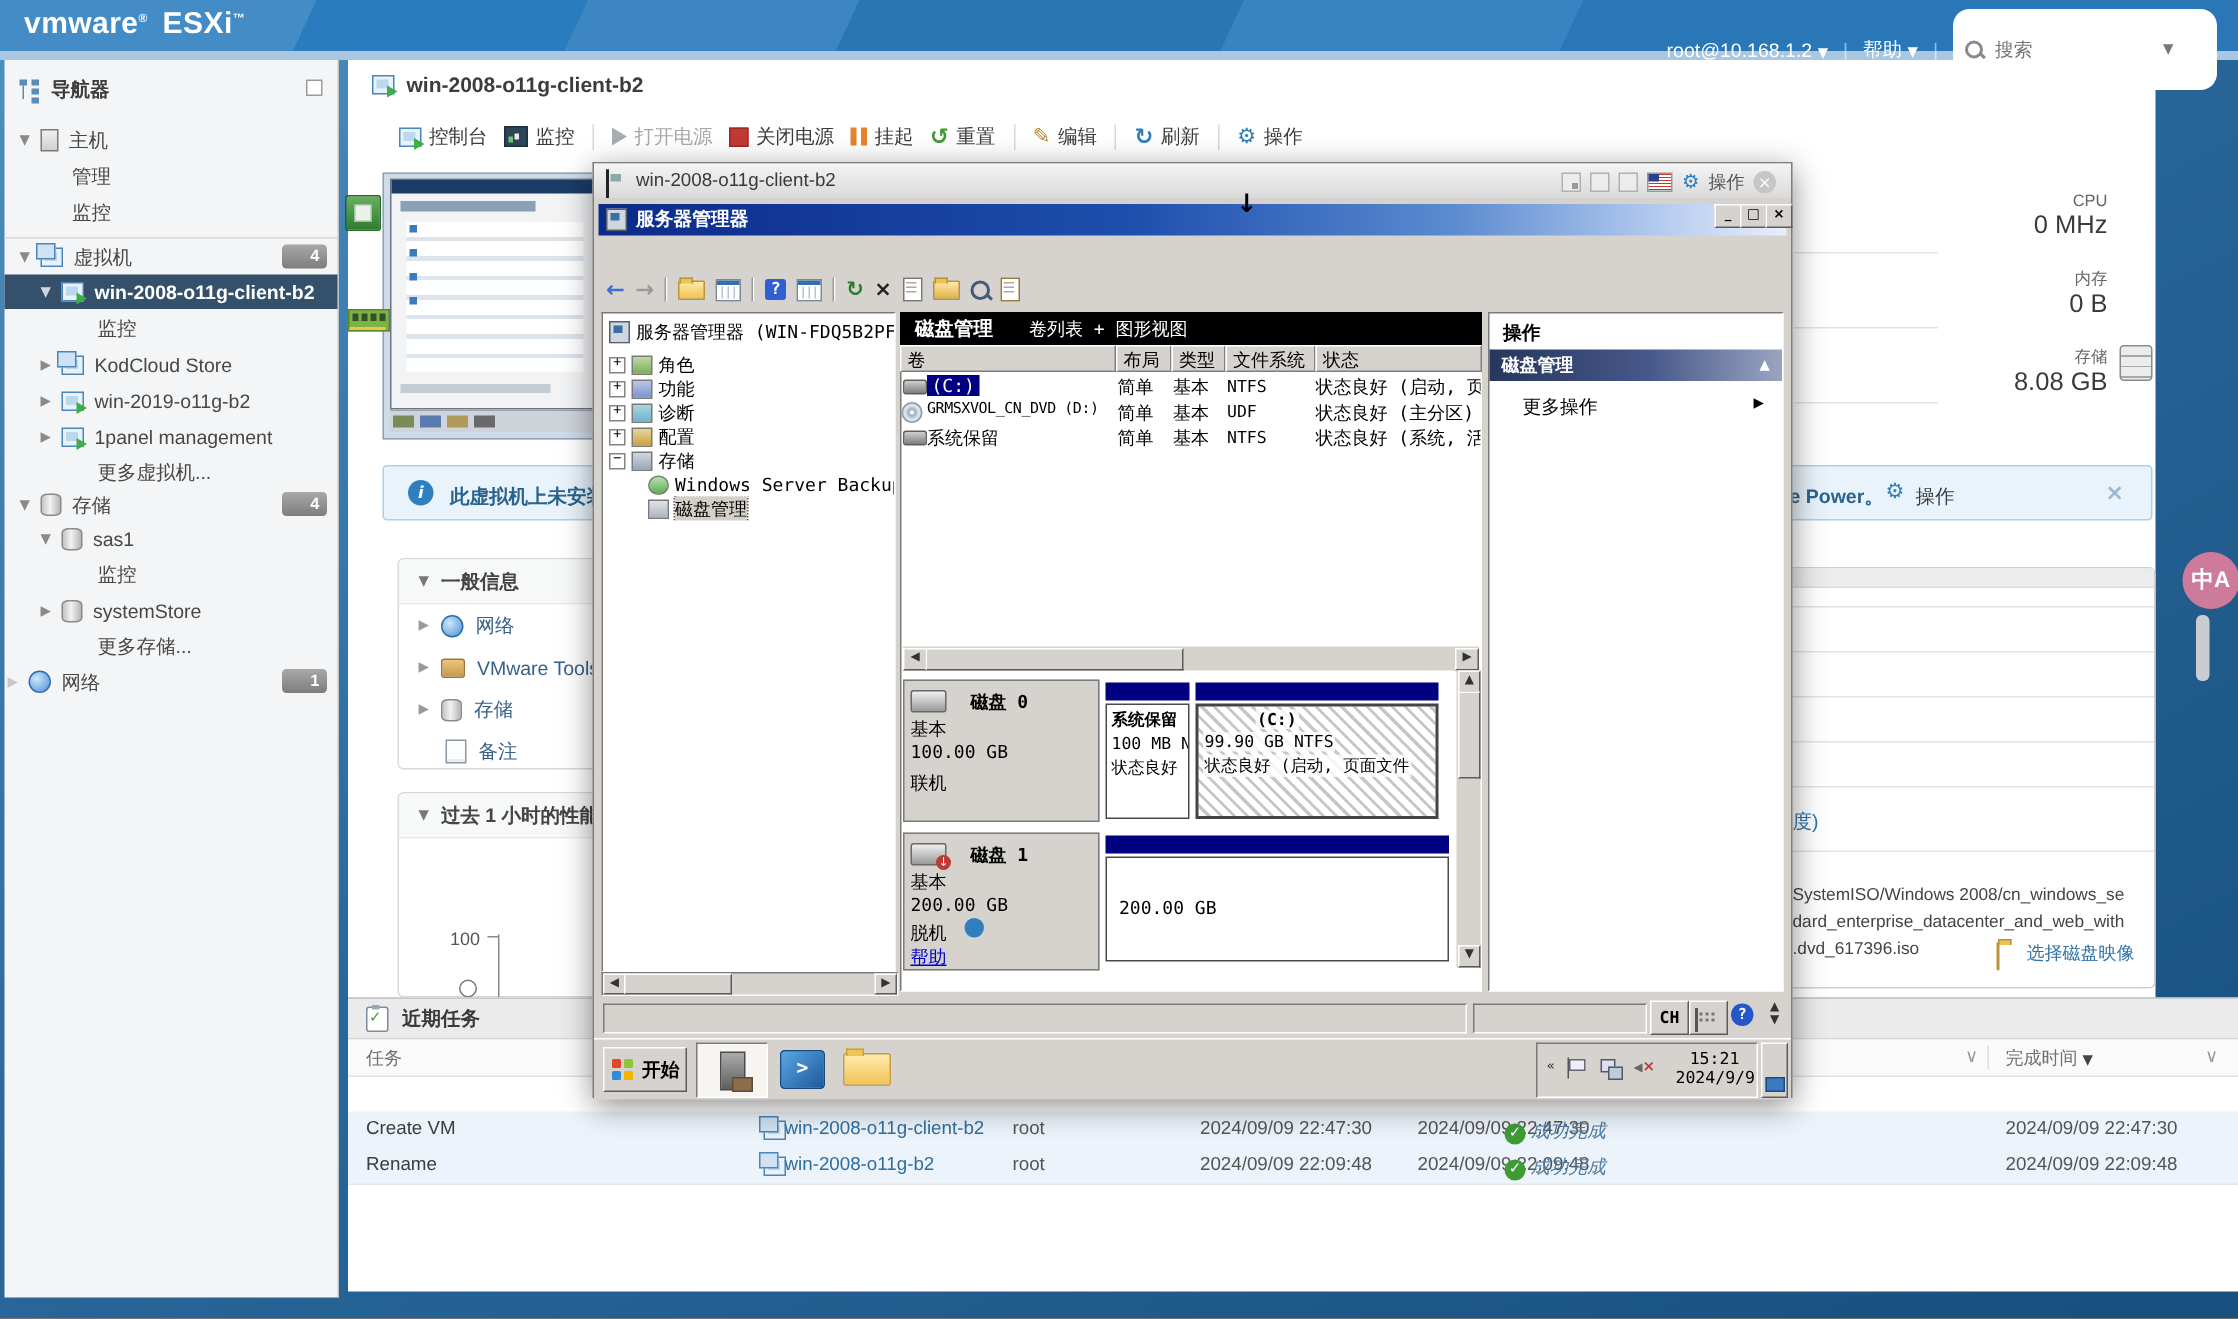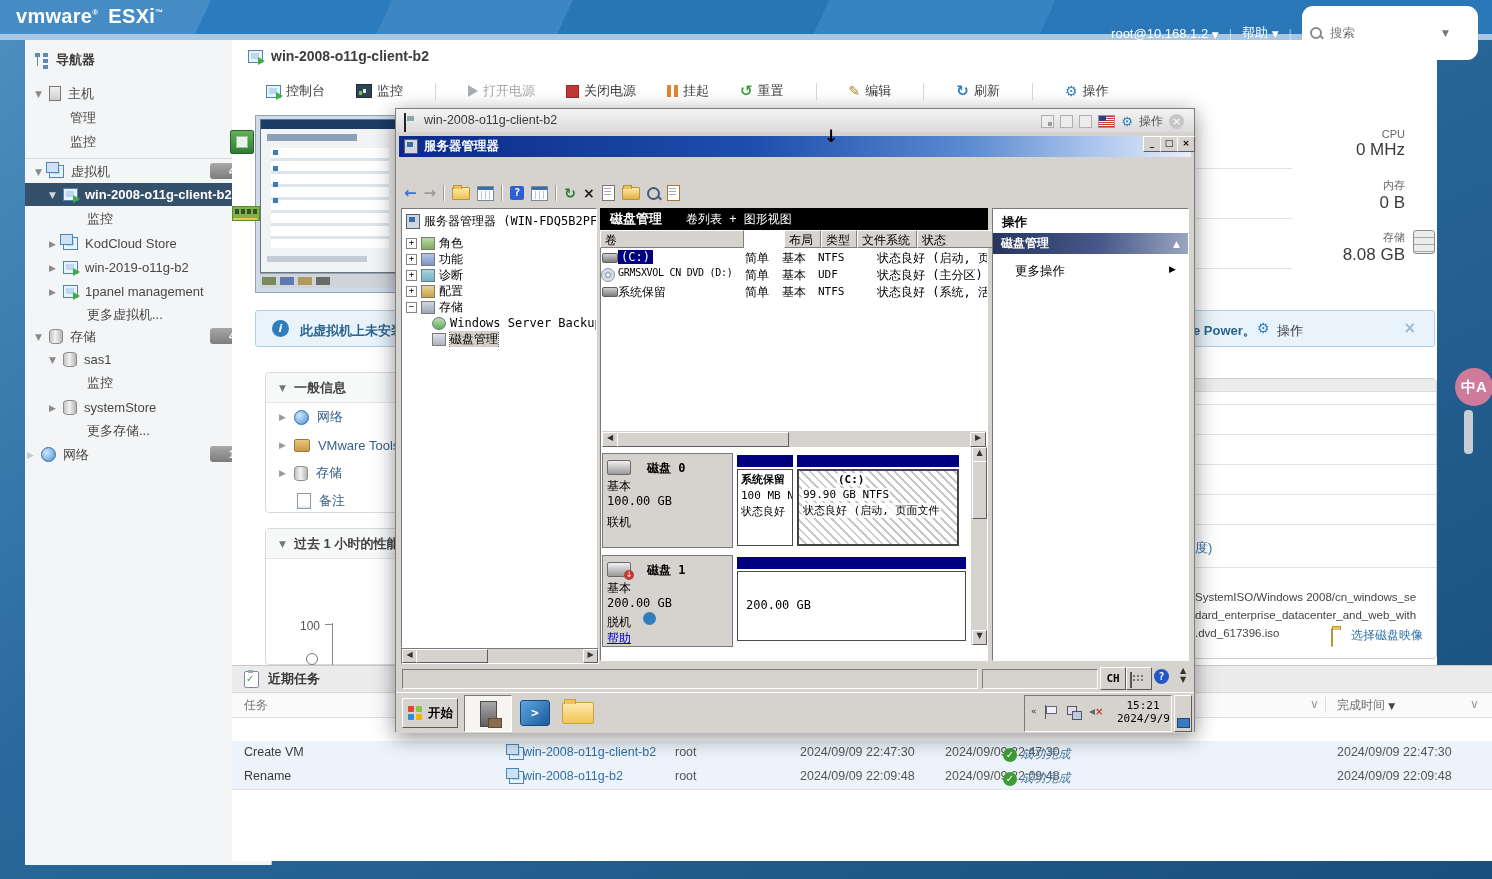--- a/index.html
+++ b/index.html
@@ -17,21 +17,21 @@
   .brand sup{font-size:8px;}
   .topright{right:14px;top:6px;display:flex;align-items:center;gap:10px;color:#fff;font-size:13px;}
   .tsep{color:rgba(255,255,255,.5);}
   .sbox{display:flex;align-items:center;background:#fff;border-radius:11px;height:22px;width:160px;padding:16px 8px;gap:6px;}
   .sbox input{border:none;outline:none;font-size:12.5px;width:104px;color:#333;background:transparent;font-family:"Liberation Sans",sans-serif;}
   .isch{position:relative;width:8px;height:8px;border:2px solid #8a8a8a;border-radius:50%;flex:0 0 auto;}
   .isch:after{content:"";position:absolute;left:7px;top:7px;width:5px;height:2px;background:#8a8a8a;transform:rotate(45deg);}
   .caret{font-size:9px;color:#fff;}
   .caret.dk{color:#777;}
   
-  .side{left:25px;top:40px;width:222px;height:825px;background:#f4f5f6;border-right:1px solid #bfc4c9;padding-left:24px;}
+  .side{left:3px;top:40px;width:222px;height:825px;background:#f4f5f6;border-right:1px solid #bfc4c9;}
   .srow{position:absolute;left:0;width:222px;height:23px;display:flex;align-items:center;font-size:13px;color:#474747;box-sizing:border-box;}
   .srow .arr{font-size:9px;color:#8a8a8a;width:14px;flex:0 0 auto;}
   .srow.sel{background:#35506b;color:#fff;font-weight:bold;}
   .srow.sel .arr{color:#cfd8e2;}
   .badge{position:absolute;right:7px;top:3px;width:30px;height:16px;border-radius:3px;
     background:linear-gradient(#a8a8a8,#7d7d7d);color:#fff;font-size:11px;font-weight:bold;
     text-align:right;padding-right:5px;box-sizing:border-box;line-height:16px;}
   .ssep{position:absolute;left:0;width:222px;border-top:1px solid #d8d8d8;}
   
   .ivm{position:relative;width:13px;height:11px;border:1px solid #4a86b8;background:#e9f2fb;display:inline-block;flex:0 0 auto;}
@@ -55,21 +55,21 @@
   
   .icpu{position:relative;width:22px;height:22px;background:linear-gradient(#66b05a,#2e7d32);border:1px solid #256428;border-radius:2px;}
   .icpu:before{content:"";position:absolute;left:5px;top:5px;width:10px;height:10px;background:#e8f2e8;border:1px solid #9dbf9d;}
   .iram{position:relative;width:26px;height:13px;background:#7cb342;border:1px solid #5a8a2a;}
   .iram:before{content:"";position:absolute;left:2px;top:2px;width:4px;height:5px;background:#33502a;box-shadow:6px 0 0 #33502a,12px 0 0 #33502a,18px 0 0 #33502a;}
   .iram:after{content:"";position:absolute;left:0;bottom:0;width:24px;height:2px;background:#e8c84a;}
   .idsk{width:20px;height:22px;border:1px solid #8a8a8a;border-radius:3px;background:repeating-linear-gradient(#ececec 0 6px,#a8a8a8 6px 7px);}
   
   .main{left:232px;top:40px;width:1205px;height:625px;background:#fff;}
   .ttl{font-size:14px;font-weight:bold;color:#3c3c3c;}
-  .tbrow{display:flex;align-items:center;gap:23px;font-size:13px;color:#3c3c3c;}
+  .tbrow{display:flex;align-items:center;gap:3px;font-size:13px;color:#3c3c3c;}
   .tbrow .it{display:flex;align-items:center;gap:5px;padding:0 4px;cursor:default;}
   .tbrow .dis{color:#a8a8a8;}
   .vsep{width:1px;height:17px;background:#d8d8d8;margin:0 5px;}
   .imon{position:relative;width:14px;height:12px;background:#2c4454;border:1px solid #1d2f3a;}
   .imon:before{content:"";position:absolute;left:2px;bottom:2px;width:3px;height:4px;background:#6fc06f;box-shadow:4px -2px 0 #e8e8e8;}
   .iplay{width:0;height:0;border-left:10px solid #a8adb2;border-top:6px solid transparent;border-bottom:6px solid transparent;}
   .istop{width:11px;height:11px;background:#c23934;border:1px solid #9a2a26;}
   .ipause{width:4px;height:12px;background:#e8822d;box-shadow:7px 0 0 #e8822d;margin-right:7px;}
   .panel{position:absolute;border:1px solid #d9d9d9;border-radius:4px;background:#fff;box-sizing:border-box;}
   .panel .ph{height:29px;background:#f7f8f8;border-bottom:1px solid #e6e6e6;border-radius:4px 4px 0 0;display:flex;align-items:center;gap:8px;padding:0 13px;font-size:13px;font-weight:bold;color:#444;}
@@ -549,21 +549,21 @@
         <span class="sbtn" style="right:0;top:0;width:13px;height:12px;">▶</span>
       </div>
 
       <div class="abs sunk" style="left:204px;top:76px;width:388px;height:453px;background:#fff;box-sizing:border-box;"></div>
       <div class="mmchdr" style="left:204px;top:76px;width:388px;height:22px;">
         <span style="font-weight:bold;font-size:13px;">磁盘管理</span>
         <span style="font-size:12px;">卷列表 + 图形视图</span>
       </div>
       <div class="volhdr" style="left:204px;top:98px;">
         <span class="vcell" style="width:144px;">卷</span>
-        <span class="vcell" style="width:37px;margin-left:40px;">布局</span>
+        <span class="vcell" style="width:37px;">布局</span>
         <span class="vcell" style="width:36px;">类型</span>
         <span class="vcell" style="width:60px;">文件系统</span>
         <span class="vcell" style="width:111px;">状态</span>
       </div>
       <div class="vrow" style="left:204px;top:117px;">
         <span class="ivol"></span>
         <span class="vname"><span class="navysel">(C:)</span></span>
         <span class="abs" style="left:145px;top:1px;">简单</span>
         <span class="abs" style="left:182px;top:1px;">基本</span>
         <span class="abs" style="left:218px;top:2px;font-size:11px;">NTFS</span>

